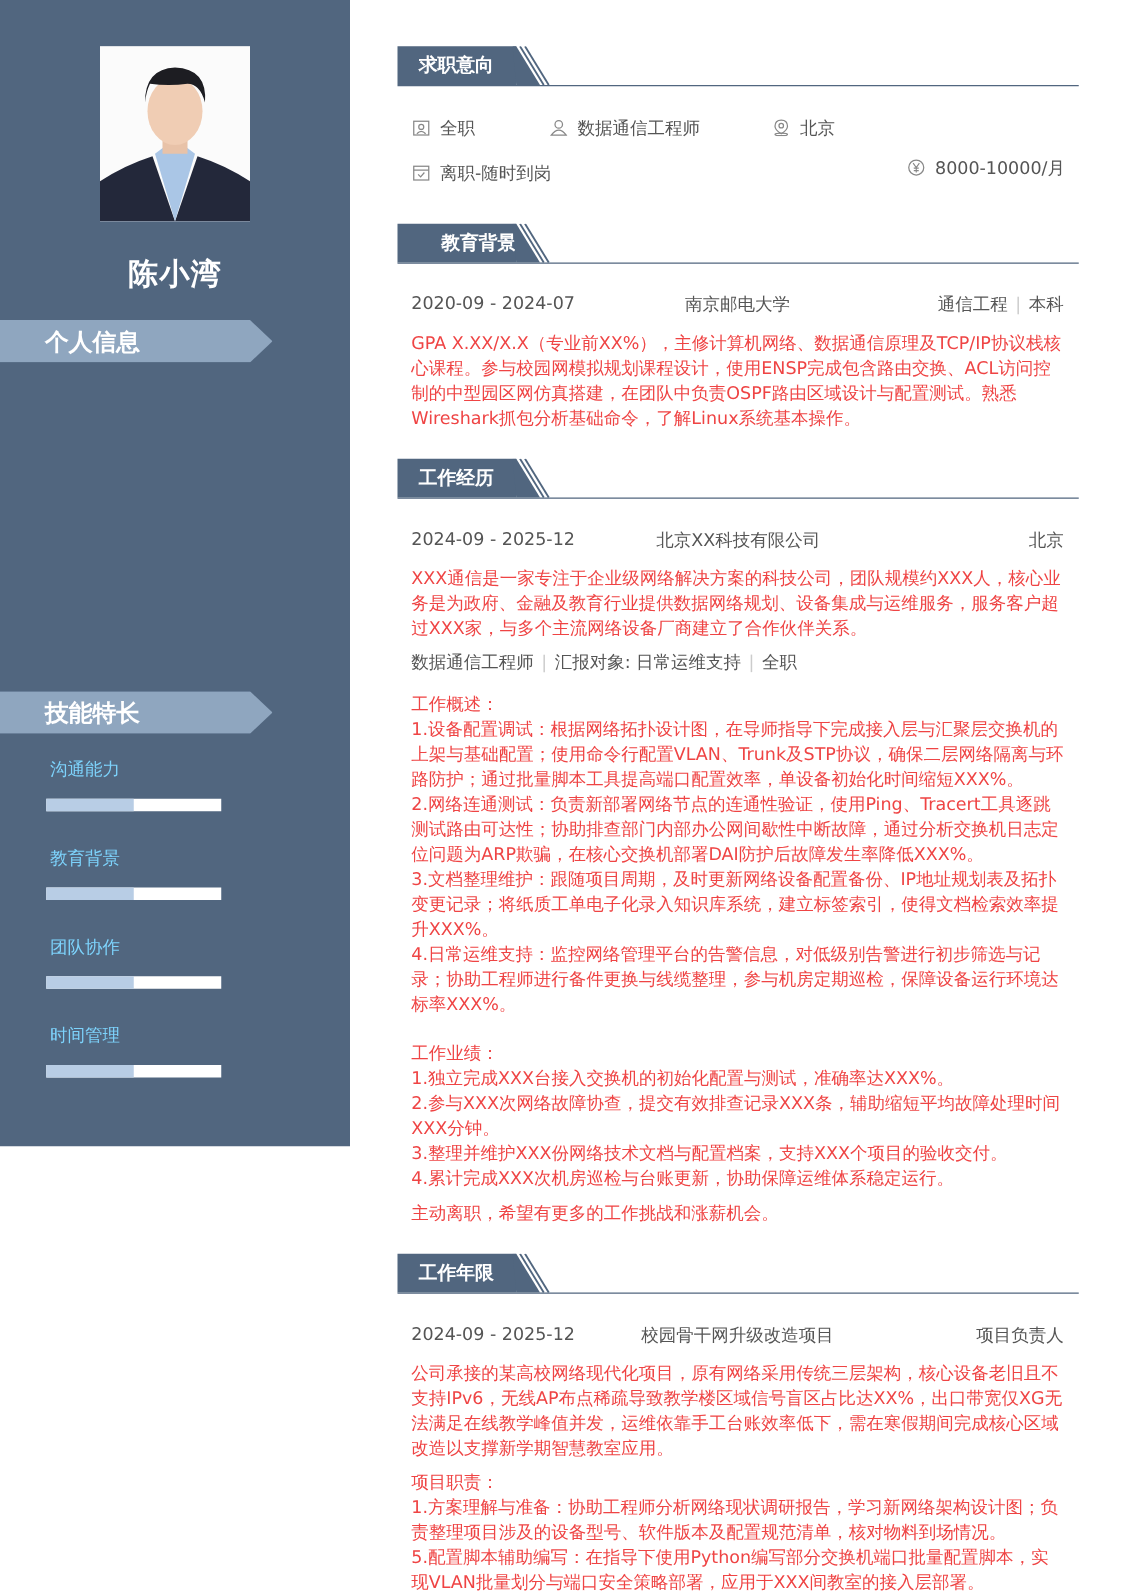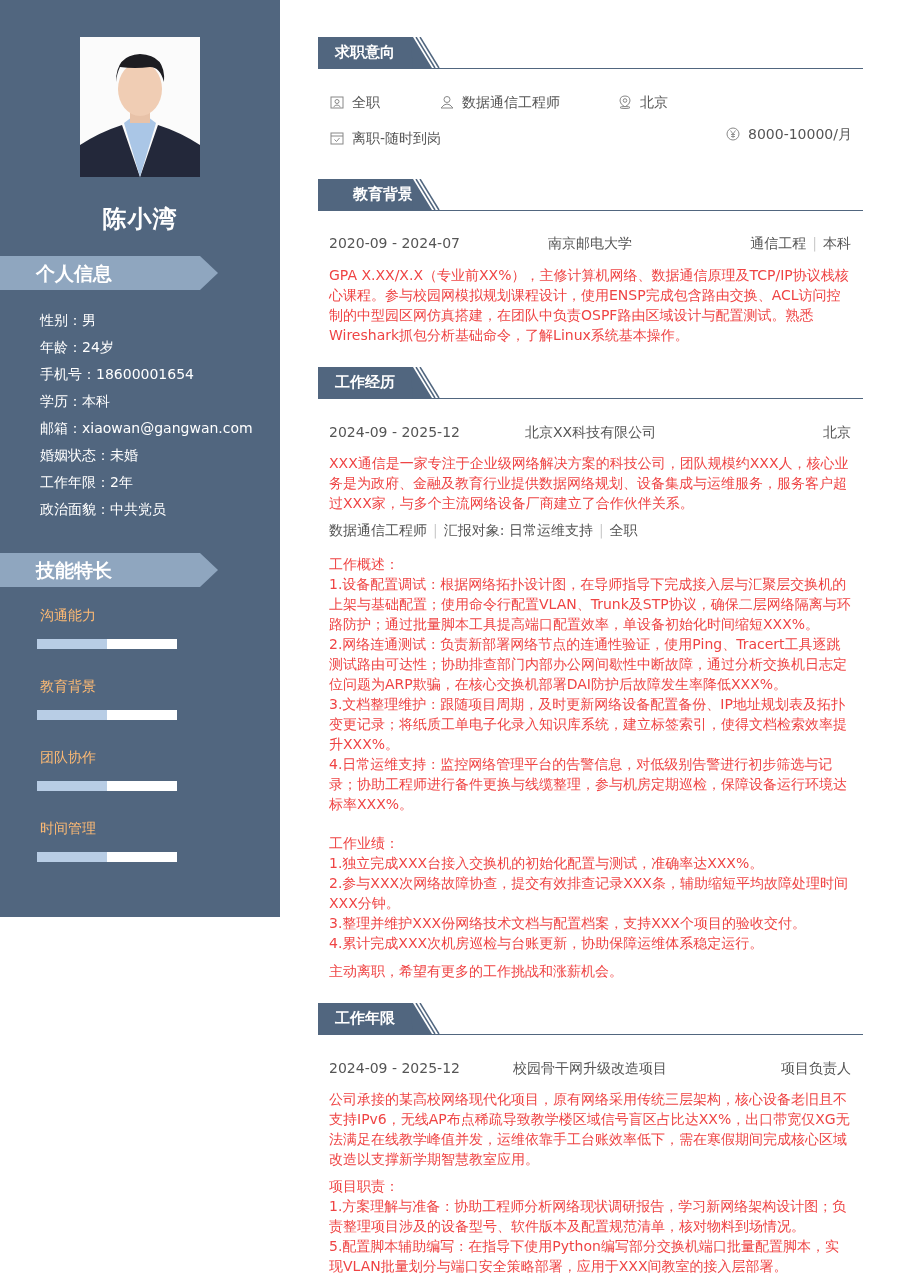--- a/index.html
+++ b/index.html
@@ -5,21 +5,21 @@
   html,body{margin:0;padding:0;}
   body{width:900px;height:1275px;position:relative;overflow:hidden;background:#ffffff;font-family:"DejaVu Sans","Liberation Sans",sans-serif;color:#555;}
   .sidebar{position:absolute;left:0;top:0;width:280px;height:917px;background:#51667f;}
   .photo{position:absolute;left:80px;top:37px;width:120px;height:140px;background:#f5f5f5;overflow:hidden;}
   .name{position:absolute;left:0;width:280px;top:203px;text-align:center;color:#fff;font-size:24px;font-weight:bold;letter-spacing:1px;}
   .side-banner{position:absolute;left:0;width:218px;height:34px;background:#8fa6bf;clip-path:polygon(0 0,200px 0,218px 17px,200px 34px,0 34px);}
   .side-banner span{position:absolute;left:36px;top:5px;color:#fff;font-size:19px;font-weight:bold;}
   .info{position:absolute;left:40px;top:309px;}
   .info div{color:#fff;font-size:14px;height:27px;line-height:22px;white-space:nowrap;}
   .skill{position:absolute;left:40px;}
-  .skill .lbl{color:#fdba74;font-size:14px;}
+  .skill .lbl{color:#7dd3fc;font-size:14px;}
   .bar{position:absolute;left:-3px;width:140px;height:10px;background:#fff;}
   .bar .fill{height:10px;background:#b8cde5;}
   .sec-head{position:absolute;left:318px;width:545px;height:32px;}
   .sec-head .tab{position:absolute;left:0;top:0;height:31px;width:95px;background:#51667f;color:#fff;font-size:15px;font-weight:bold;line-height:31px;padding-left:17px;box-sizing:border-box;}
   .sec-head .line{position:absolute;left:0;right:0;bottom:0;height:1px;background:#51667f;}
   .sec-head svg{position:absolute;left:92px;top:0;}
   .row{position:absolute;left:329px;width:522px;font-size:14px;color:#555;white-space:nowrap;}
   .row .l{position:absolute;left:0;}
   .row .c{position:absolute;}
   .row .r{position:absolute;right:0;}
@@ -40,30 +40,20 @@
       <path d="M44 86 L60 140 L76 86 L68 80 L52 80 Z" fill="#aac6e6"></path>
       <rect x="50" y="66" width="20" height="20" fill="#e8c2a8"></rect>
       <ellipse cx="60" cy="52" rx="22" ry="27" fill="#f0cdb4"></ellipse>
       <path d="M36 45 Q36 18 60 17 Q86 18 84 45 Q80 30 70 30 Q55 32 40 30 Q37 36 36 45 Z" fill="#1d1d22"></path>
     </svg>
   </div>
   <div class="name">陈小湾</div>
 
   <div class="side-banner" style="top:256px;">
     <span>个人信息</span>
-  </div>
-  <div class="info">
-    <div>性别：男</div>
-    <div>年龄：24岁</div>
-    <div>手机号：18600001654</div>
-    <div>学历：本科</div>
-    <div>邮箱：xiaowan@gangwan.com</div>
-    <div>婚姻状态：未婚</div>
-    <div>工作年限：2年</div>
-    <div>政治面貌：中共党员</div>
   </div>
 
   <div class="side-banner" style="top:553px;">
     <span>技能特长</span>
   </div>
 
   <div class="skill" style="top:607px;">
     <div class="lbl">沟通能力</div>
     <div class="bar" style="top:32px;">
         <div class="fill" style="width:50%;"></div>

